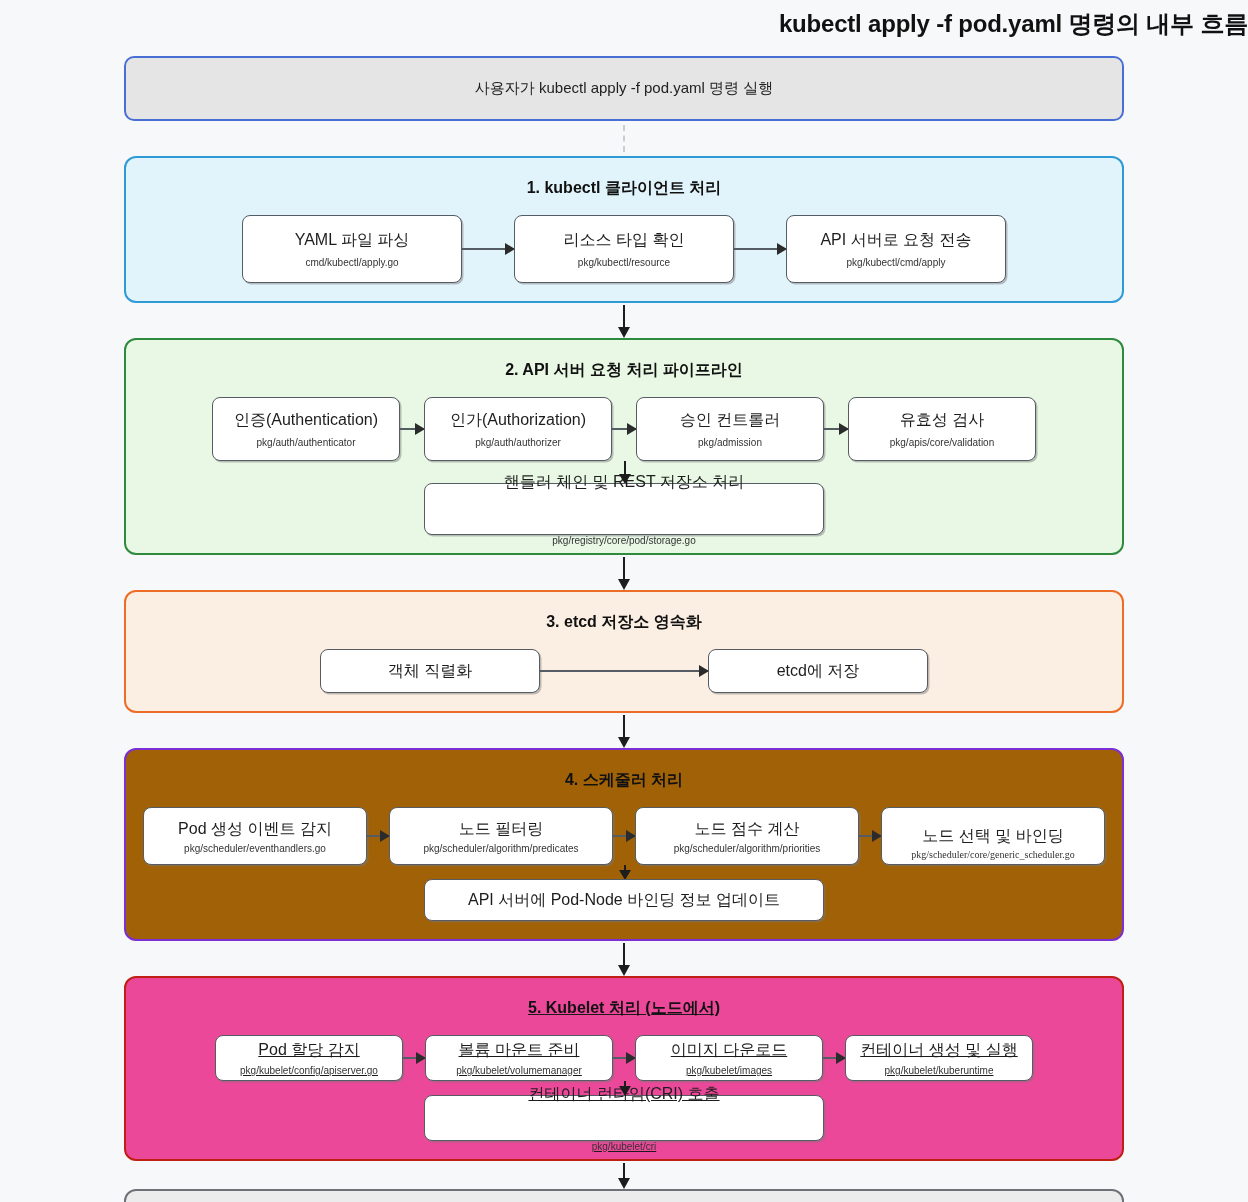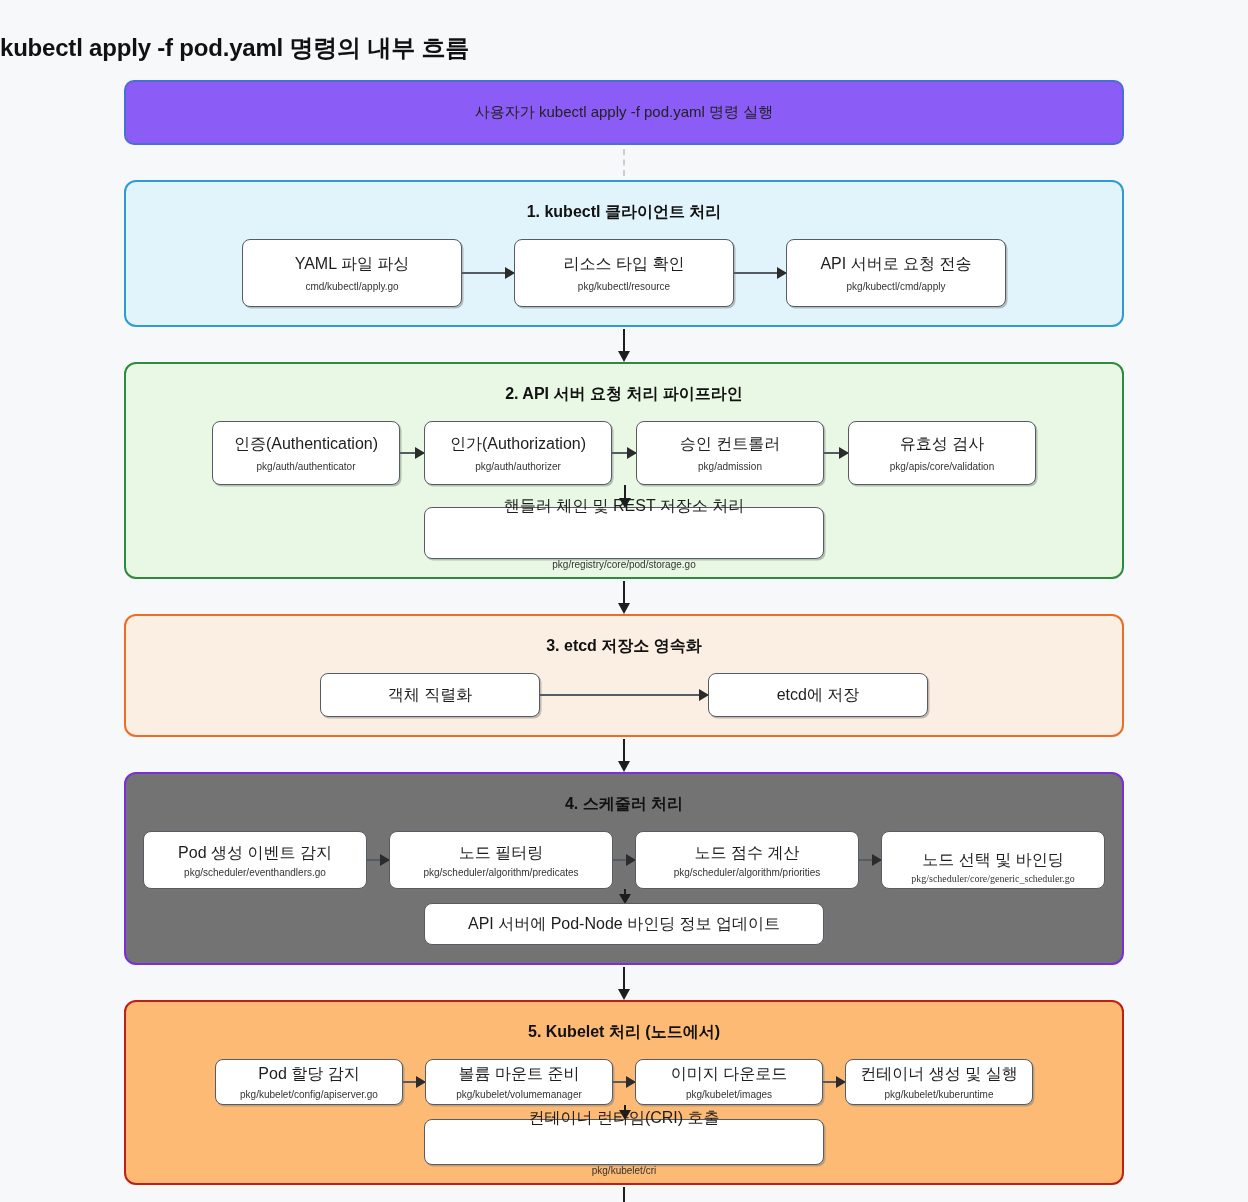--- a/index.html
+++ b/index.html
@@ -15,39 +15,39 @@
 
   .page {
     position: relative;
     width: 1248px;
     height: 1202px;
     padding: 0;
   }
 
   
   .diagram-title {
-    text-align: left;
+    text-align: right;
     font-size: 24px;
     font-weight: bold;
     color: #111;
-    padding-top: 32px;
+    padding-top: 8px;
     letter-spacing: -0.2px;
   }
 
   
   .flow {
     width: 1000px;
     margin: 0 auto;
     padding-top: 16px;
   }
 
   
   .entry-box {
     border: 2px solid #4a6fd4;
-    background: #8b5cf6;
+    background: #e5e5e5;
     border-radius: 10px;
     height: 65px;
     display: flex;
     align-items: center;
     justify-content: center;
     font-size: 15px;
     color: #222;
   }
 
   
@@ -191,36 +191,36 @@
   .sec2 .node { width: 188px; height: 64px; }
   .sec2 .h-arrow { width: 24px; }
   .sec2 .node.wide { width: 400px; height: 52px; }
 
   
   .sec3 { border-color: #ed6c26; background: #fbeee2; }
   .sec3 .node { width: 220px; height: 44px; }
   .sec3 .h-arrow { width: 168px; }
 
   
-  .sec4 { border-color: #7b2fd4; background: #737373; }
+  .sec4 { border-color: #7b2fd4; background: #a16207; }
   .sec4 .node { width: 224px; height: 58px; }
   .sec4 .h-arrow { width: 22px; }
   .sec4 .node .n-sub { margin-top: 4px; }
   .sec4 .node.overflow-sub .n-sub {
     position: absolute;
     bottom: 4px;
     left: 50%;
     transform: translateX(-50%);
     margin-top: 0;
     font-family: Liberation Serif, serif;
   }
   .sec4 .node.wide { width: 400px; height: 42px; }
 
   
-  .sec5 { border-color: #c01f13; background: #fdba74; }
+  .sec5 { border-color: #c01f13; background: #ec4899; text-decoration: underline; }
   .sec5 .node { width: 188px; height: 46px; }
   .sec5 .h-arrow { width: 22px; }
   .sec5 .node .n-sub { margin-top: 5px; }
   .sec5 .node.wide { width: 400px; height: 46px; }
   .sec5 .node.wide .n-sub { margin-top: 1px; }
 
   
   .footer-box {
     border: 2px solid #6e7276;
     background: #ececec;

